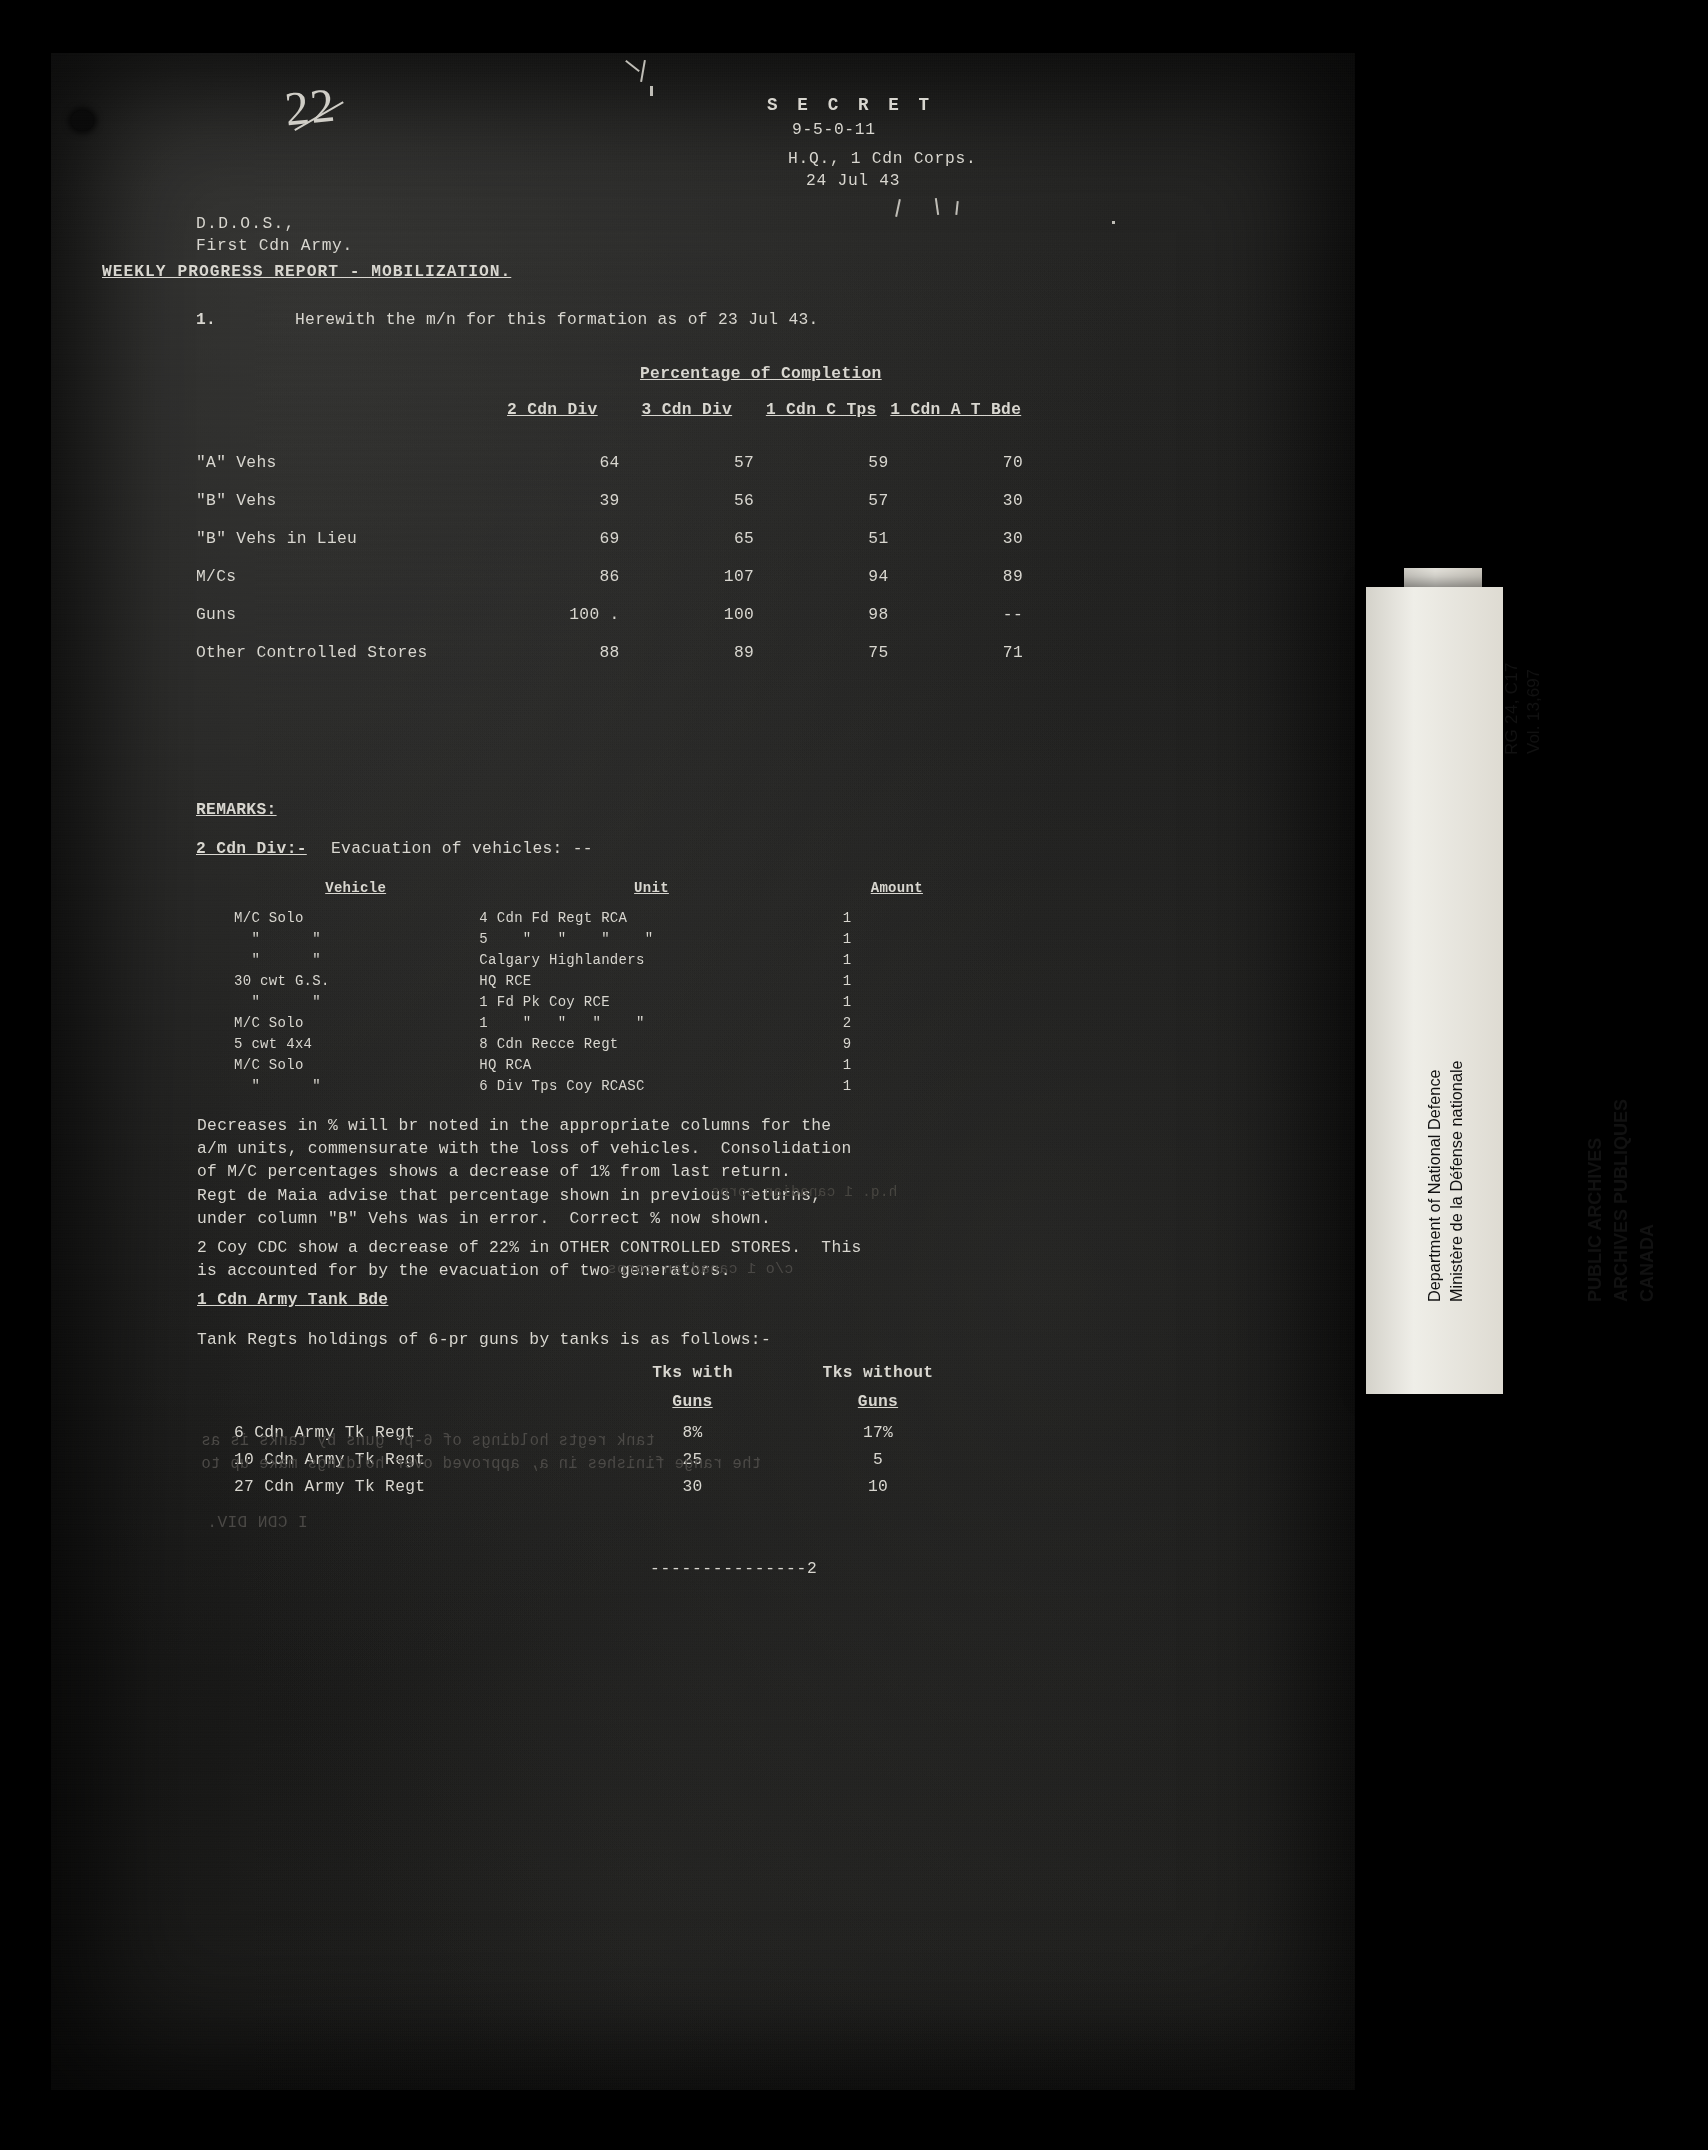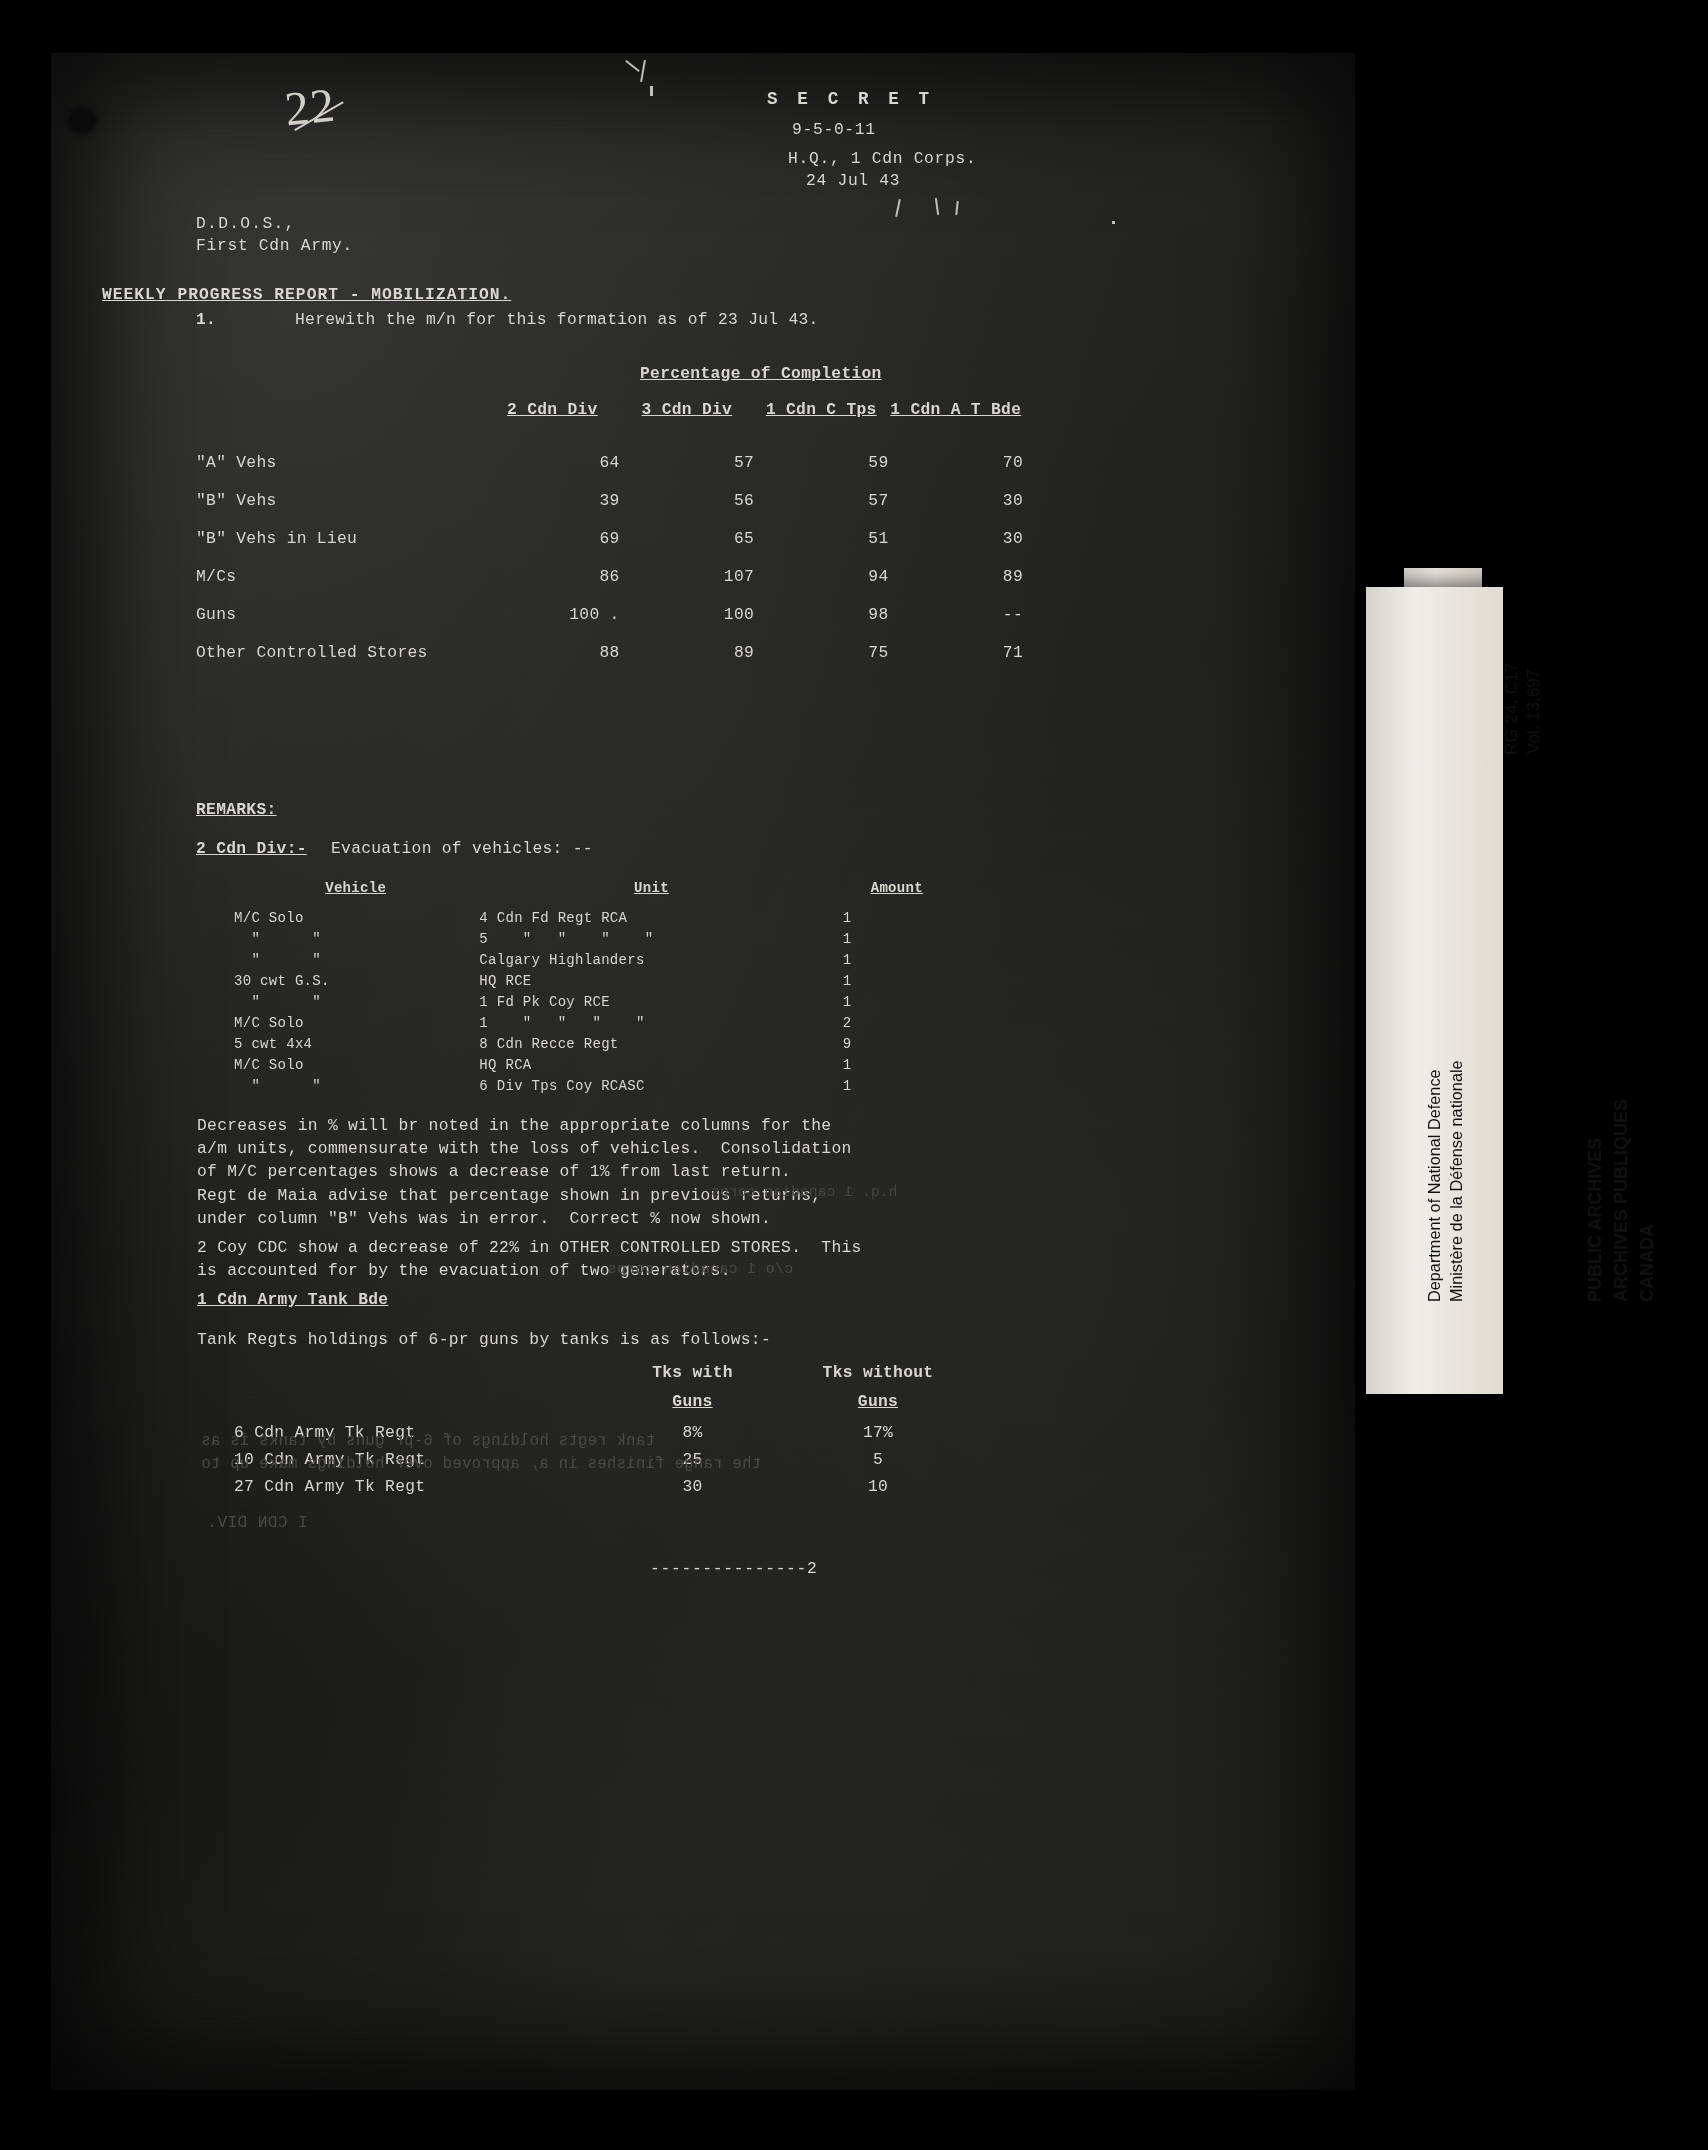--- a/index.html
+++ b/index.html
@@ -79,28 +79,28 @@
     height: 2px;
     background: #cfcdc6;
     transform: rotate(-24deg);
   }
   .tick {
     position: absolute;
     background: #bfbdb6;
   }
 
   
-  #secret { left: 716px; top: 34px; font-size: 17.6px; letter-spacing: 4.6px; font-weight: bold; }
+  #secret { left: 716px; top: 40px; font-size: 17.6px; letter-spacing: 4.6px; font-weight: bold; }
   #fileno { left: 741px; top: 65px; letter-spacing: 0.7px; }
   #hq     { left: 737px; top: 94px; letter-spacing: 0.7px; }
   #hqdate { left: 755px; top: 116px; letter-spacing: 0.7px; }
 
   #ddos   { left: 145px;  top: 159px; letter-spacing: 1.3px; }
   #army   { left: 145px;  top: 181px; letter-spacing: 0.7px; }
-  #title  { left: 51px;   top: 230px; letter-spacing: 1px; font-weight: bold; }
+  #title  { left: 51px;   top: 207px; letter-spacing: 1px; font-weight: bold; }
   #para1n { left: 145px;  top: 255px; font-weight: bold; }
   #para1  { left: 244px;  top: 255px; }
 
   #pctlabel { left: 589px; top: 309px; font-weight: bold; }
 
   
   #tbl {
     position: absolute;
     left: 145px;
     top: 345px;

